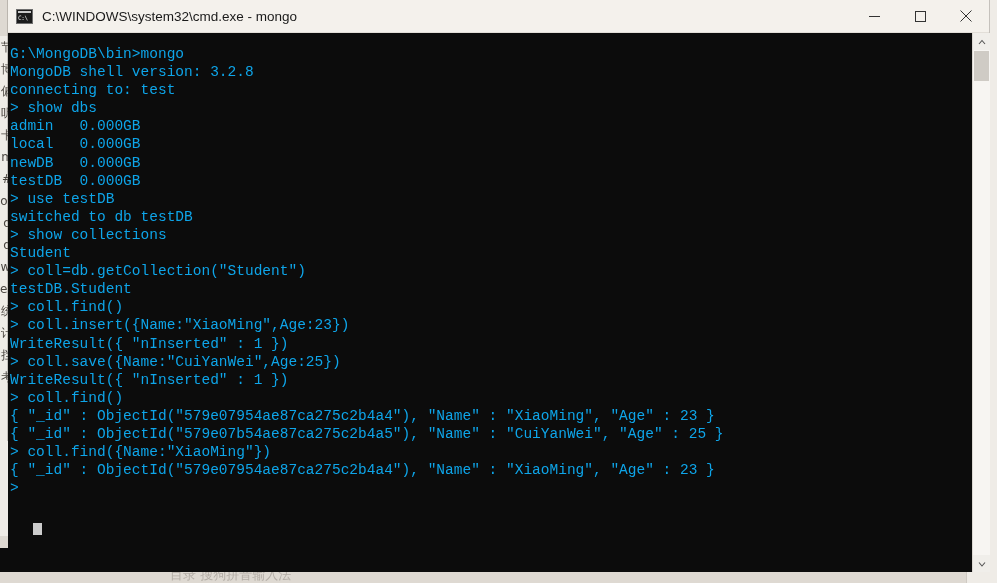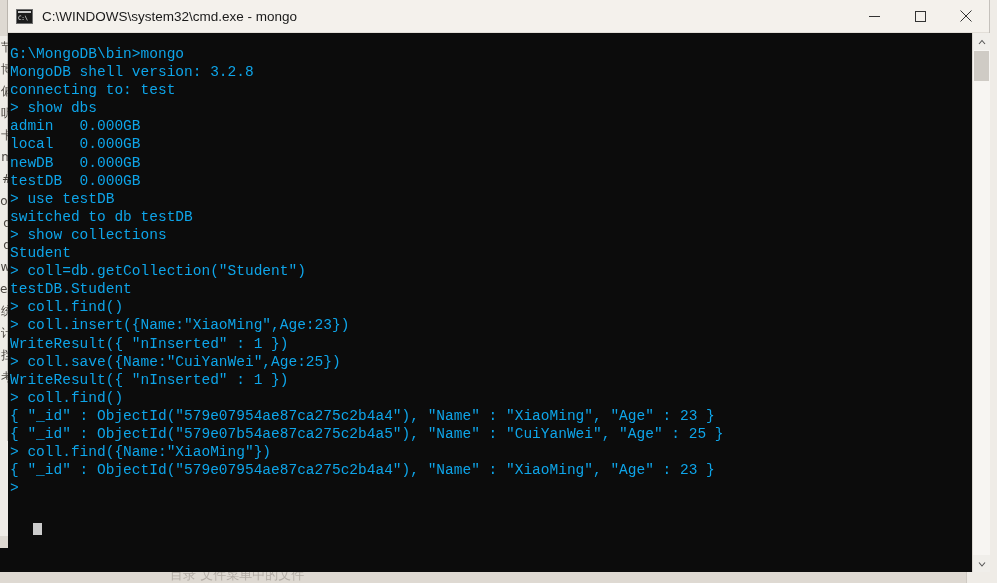--- a/index.html
+++ b/index.html
@@ -244,21 +244,21 @@
       <span class="bg-left-char">o</span>
       <span class="bg-left-char">o</span>
       <span class="bg-left-char">wi</span>
       <span class="bg-left-char">ew</span>
       <span class="bg-left-char">统</span>
       <span class="bg-left-char">计</span>
       <span class="bg-left-char">挡</span>
       <span class="bg-left-char">考</span>
     </div>
 
-  <div id="bg-bottom-text">目录 文件菜单中的文件</div>
+  <div id="bg-bottom-text">目录 搜狗拼音输入法</div>
 </div>
 
 <div id="ime-bar">
   <span id="ime-text">搜狗拼音输入法 全 ：</span>
 </div>
 
 <div id="console-window">
 
   <div id="title-bar">
     <div id="cmd-icon"></div>

